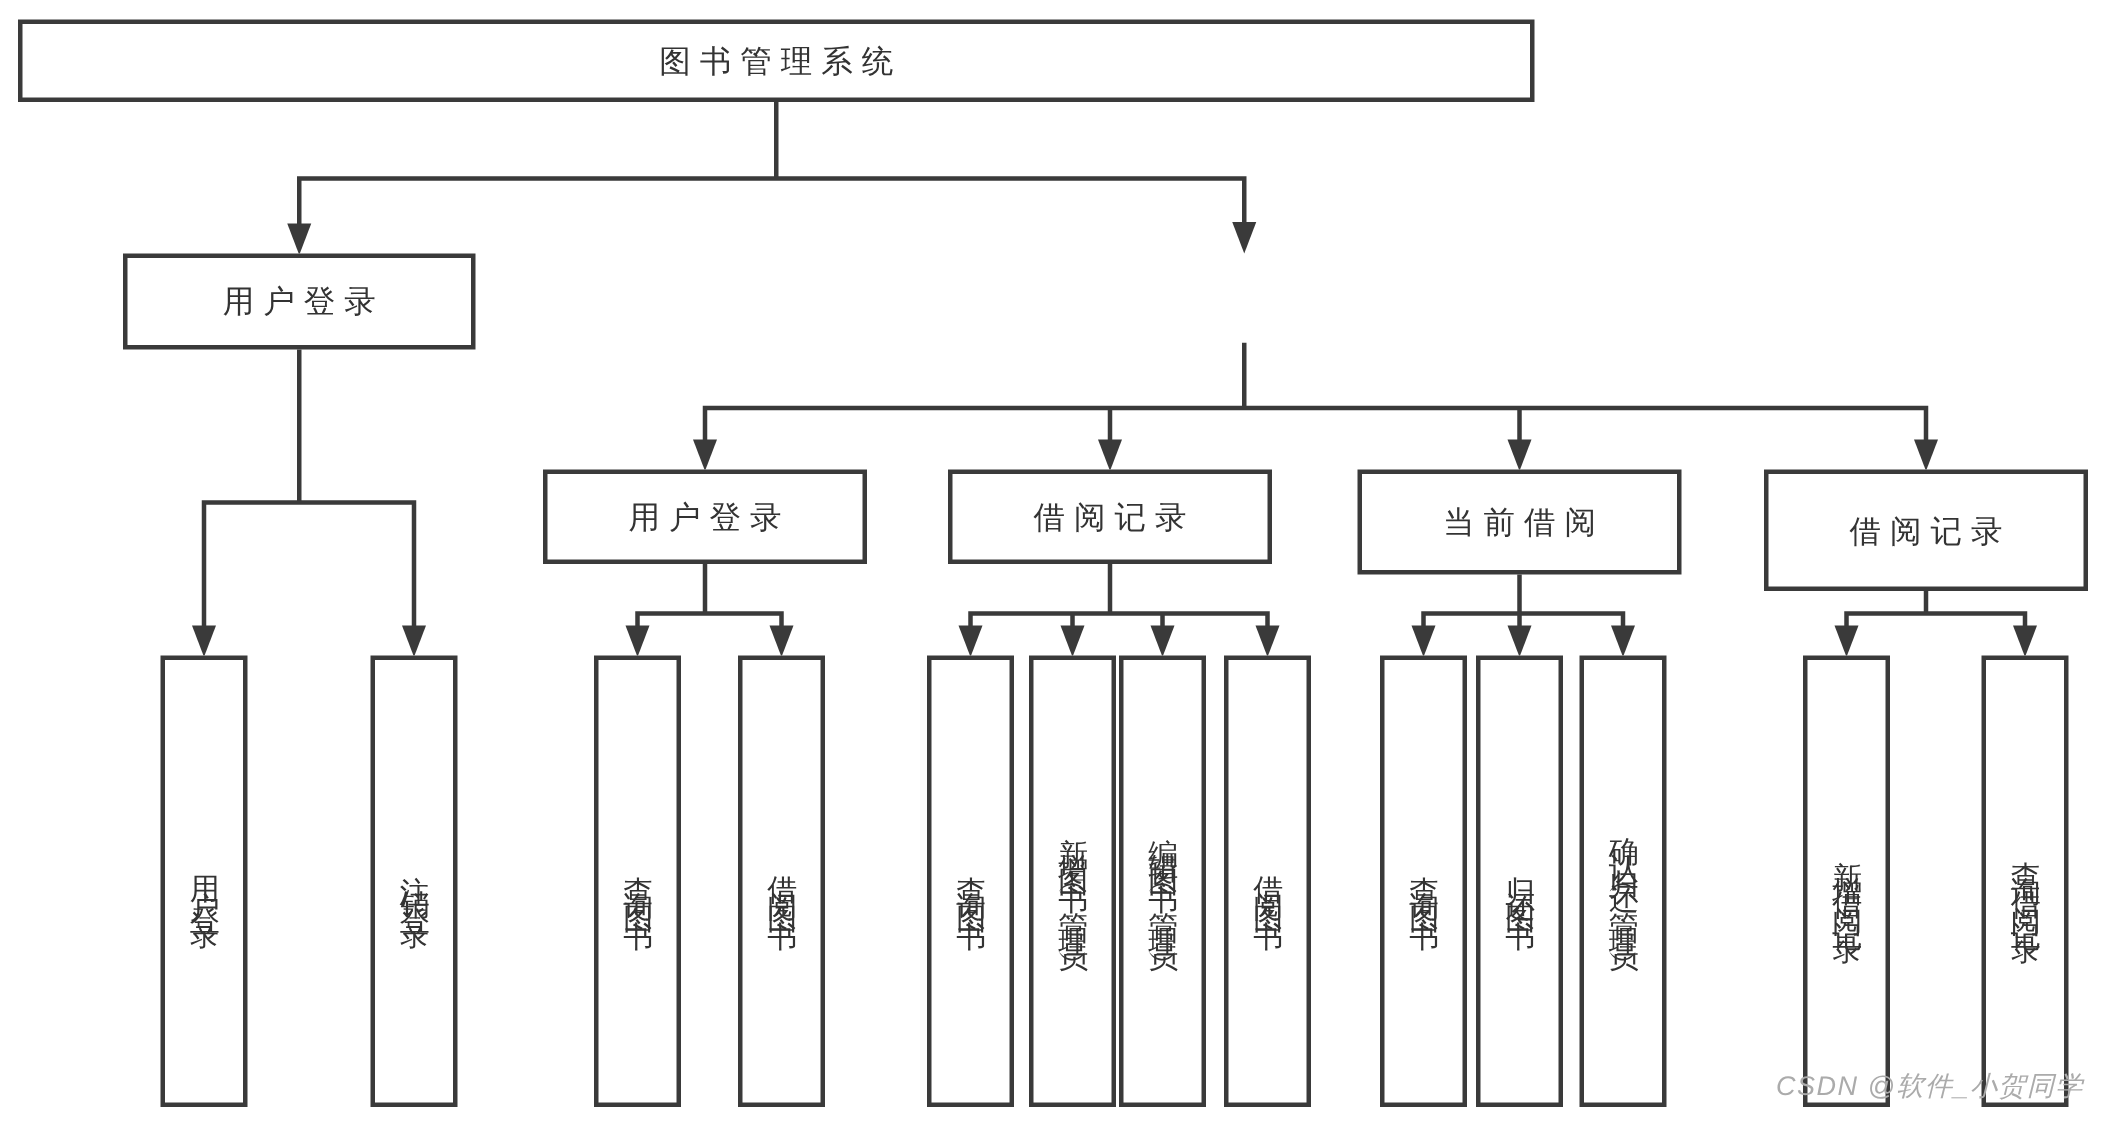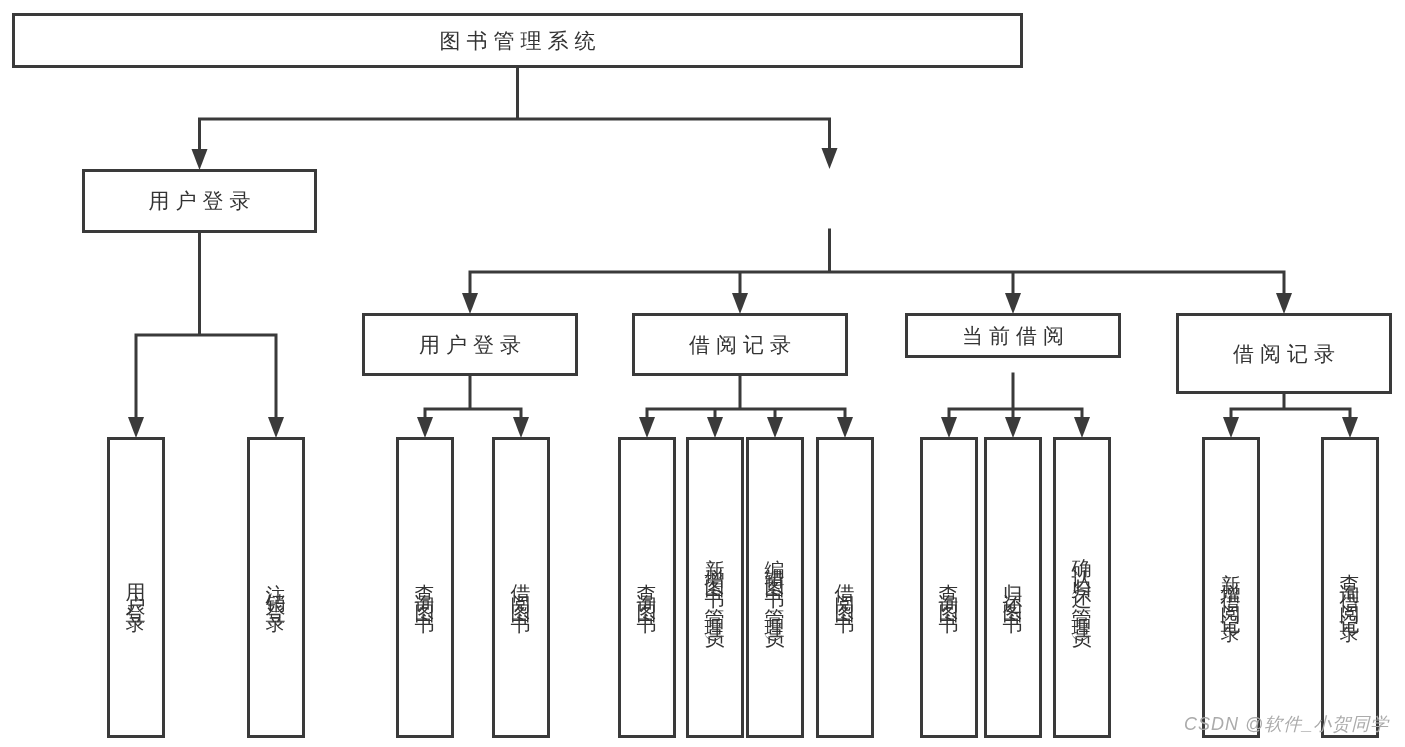--- a/index.html
+++ b/index.html
@@ -50,21 +50,21 @@
       <polygon points="1231,438 1223,417 1239,417" fill="#3a3a3a"></polygon>
       <polygon points="1350,438 1342,417 1358,417" fill="#3a3a3a"></polygon>
     </svg>
 
   <div class="box h" id="n-root" style="left:12px;top:13px;width:1011px;height:55px">图书管理系统</div>
 
   <div class="box h" id="n-user-login" style="left:82px;top:169px;width:235px;height:64px">用户登录</div>
 
   <div class="box h" id="n-new-books" style="left:362px;top:313px;width:216px;height:63px">用户登录</div>
   <div class="box h" id="n-book-borrow" style="left:632px;top:313px;width:216px;height:63px">借阅记录</div>
-  <div class="box h" id="n-current-borrow" style="left:905px;top:313px;width:216px;height:45px">当前借阅</div>
+  <div class="box h" id="n-current-borrow" style="left:905px;top:313px;width:216px;height:70px">当前借阅</div>
   <div class="box h" id="n-borrow-records" style="left:1176px;top:313px;width:216px;height:81px">借阅记录</div>
 
   <div class="box v" id="n-login" style="left:107px;top:437px;width:58px;height:301px">用户登录</div>
   <div class="box v" id="n-logout" style="left:247px;top:437px;width:58px;height:301px">注销登录</div>
 
   <div class="box v" id="n-qb-new" style="left:396px;top:437px;width:58px;height:301px">查询图书</div>
   <div class="box v" id="n-bb-new" style="left:492px;top:437px;width:58px;height:301px">借阅图书</div>
 
   <div class="box v" id="n-qb-borrow" style="left:618px;top:437px;width:58px;height:301px">查询图书</div>
   <div class="box v" id="n-add-books" style="left:686px;top:437px;width:58px;height:301px">新增图书（管理员）</div>

